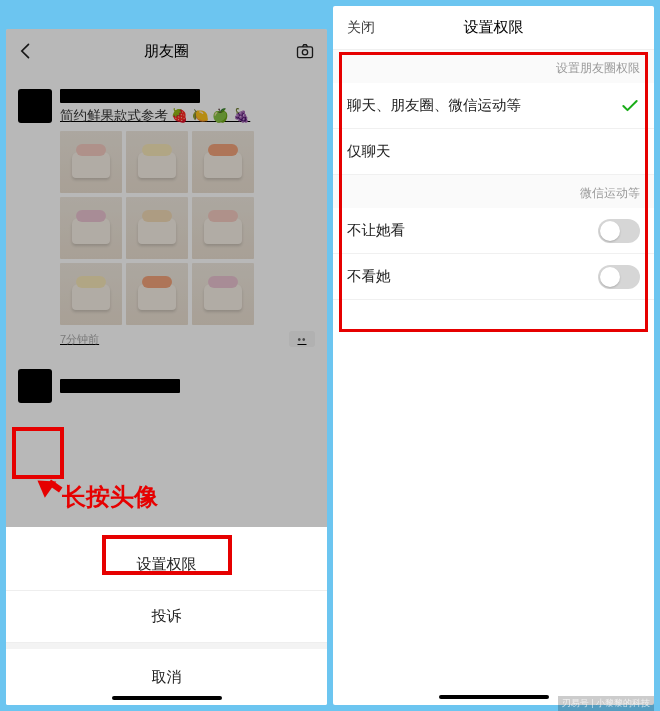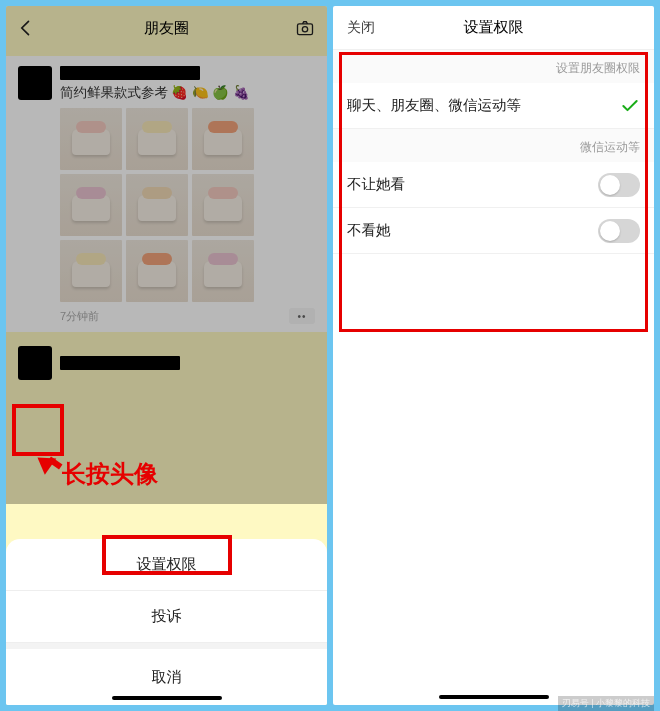--- a/index.html
+++ b/index.html
@@ -20,21 +20,21 @@
     gap: 6px;
   }
   .panel {
     flex: 1;
     background: #fff;
     border-radius: 2px;
     position: relative;
     overflow: hidden;
   }
   
-  .left-bg { background: #fef9c3; }
+  .left-bg { background: #ffffff; margin-top: 23px; }
   .header-l {
     height: 44px;
     display: flex;
     align-items: center;
     justify-content: center;
     position: relative;
   }
   .header-l .back {
     position: absolute; left: 10px; top: 12px;
     width: 20px; height: 20px;
@@ -43,20 +43,21 @@
     position: absolute; right: 12px; top: 12px;
     width: 20px; height: 20px;
   }
   .header-title { font-size: 15px; font-weight: 500; }
   .feed {
     padding: 6px 0;
   }
   .post {
     background: #fff;
     padding: 10px 12px 8px 12px;
+    text-decoration: underline;
   }
   .post-head {
     display: flex;
     gap: 8px;
   }
   .avatar {
     width: 34px; height: 34px;
     background: #000;
     border-radius: 3px;
     flex-shrink: 0;
@@ -332,20 +333,23 @@
     <div class="body-r">
       <div class="section-h">设置朋友圈权限</div>
       <div class="row">
         <span>聊天、朋友圈、微信运动等</span>
         <span class="check">
           <svg viewBox="0 0 24 24" width="20" height="20">
               <path d="M4 12l5 5L20 6" stroke="#1aad19" stroke-width="2.4" fill="none" stroke-linecap="round" stroke-linejoin="round"></path>
             </svg>
         </span>
       </div>
+      <div class="row">
+        <span>仅聊天</span>
+      </div>
       <div class="section-h">微信运动等</div>
       <div class="row">
         <span>不让她看</span>
         <span class="toggle"></span>
       </div>
       <div class="row">
         <span>不看她</span>
         <span class="toggle"></span>
       </div>
     </div>

